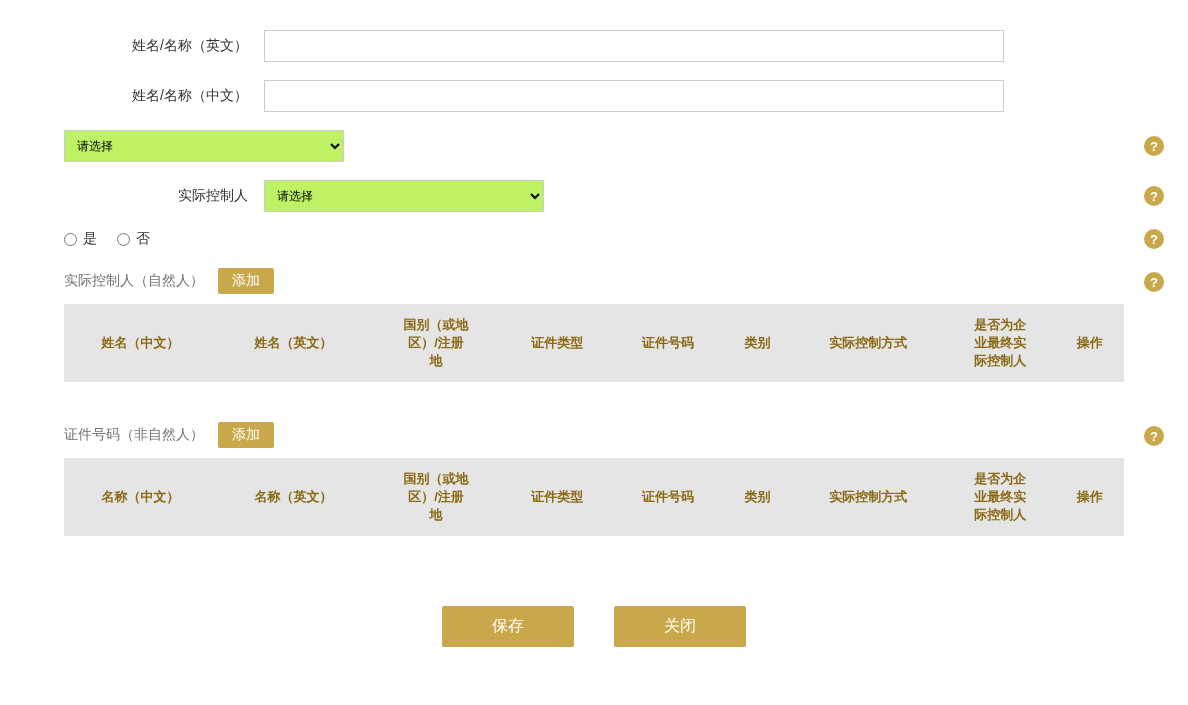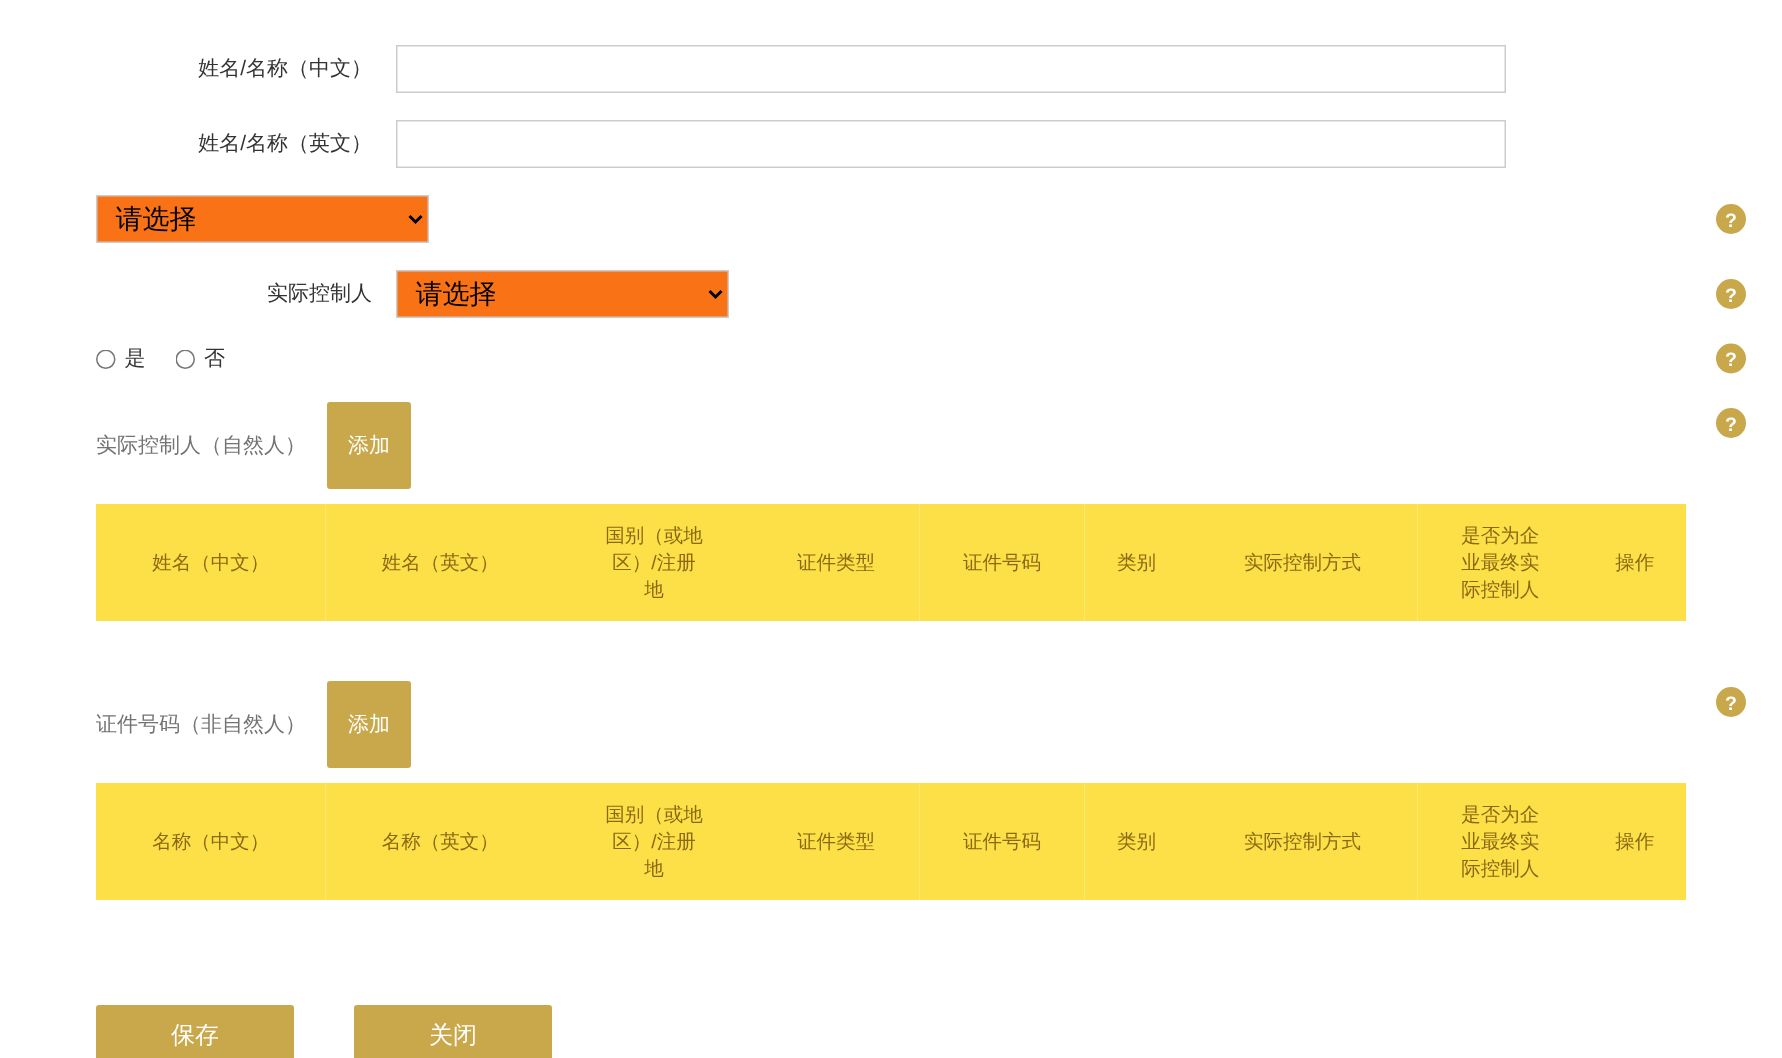--- a/index.html
+++ b/index.html
@@ -38,27 +38,27 @@
       flex: 1;
       height: 32px;
       border: 1px solid #ccc;
       padding: 0 8px;
       font-size: 14px;
       outline: none;
       max-width: 740px;
     }
 
     .form-select {
-      width: 222px;
+      width: 280px;
       height: 32px;
       border: 1px solid #ccc;
       padding: 0 8px;
-      font-size: 18px;
+      font-size: 12px;
       outline: none;
-      background: #f97316;
+      background: #bef264;
       appearance: auto;
     }
 
     .help-icon {
       width: 20px;
       height: 20px;
       background: #c9a84c;
       border-radius: 50%;
       display: flex;
       align-items: center;
@@ -100,52 +100,52 @@
 
     .section-title {
       font-size: 14px;
       color: #737373;
     }
 
     .add-btn {
       background: #c9a84c;
       color: #fff;
       border: none;
-      padding: 20px 14px;
+      padding: 4px 14px;
       font-size: 14px;
       cursor: pointer;
       border-radius: 2px;
     }
 
     .table-wrapper {
       width: 100%;
       border-collapse: collapse;
       margin-bottom: 20px;
     }
 
     .table-wrapper th {
-      background: #fde047;
+      background: #e5e5e5;
       color: #8b6914;
       font-size: 13px;
-      font-weight: normal;
+      font-weight: bold;
       padding: 12px 8px;
       text-align: center;
       border: none;
     }
 
     .table-wrapper td {
       background: #fff;
       border: none;
       padding: 8px;
       text-align: center;
     }
 
     .bottom-buttons {
       display: flex;
-      justify-content: flex-start;
+      justify-content: center;
       gap: 40px;
       margin-top: 50px;
     }
 
     .btn-save, .btn-close {
       background: #c9a84c;
       color: #fff;
       border: none;
       padding: 10px 50px;
       font-size: 16px;
@@ -179,26 +179,26 @@
       right: -40px;
       top: 4px;
     }
   </style>
 </head>
 <body>
 
 <div class="outer-wrapper">
 
   <div class="form-row">
+    <div class="form-label">姓名/名称（英文）</div>
+    <input class="form-input" type="text" value="" style="">
+  </div>
+
+  <div class="form-row">
     <div class="form-label">姓名/名称（中文）</div>
-    <input class="form-input" type="text" value="" style="">
-  </div>
-
-  <div class="form-row">
-    <div class="form-label">姓名/名称（英文）</div>
     <input class="form-input" type="text" value="" style="">
   </div>
 
   <div class="form-row">
     <select class="form-select">
       <option>请选择</option>
     </select>
     <div class="help-icon">?</div>
   </div>
 

